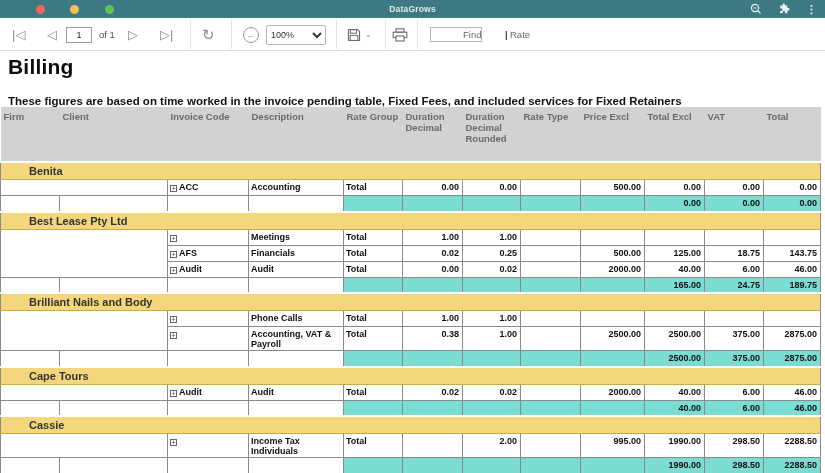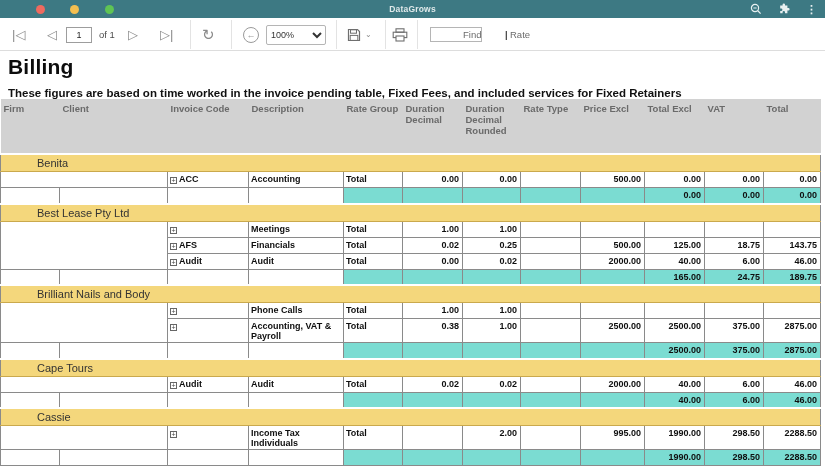--- a/index.html
+++ b/index.html
@@ -32,32 +32,32 @@
              display:flex; align-items:center; justify-content:center; font-size:9px; color:#9a9a9a; }
   .zoom-select { position:absolute; left:266px; top:7px; width:60px; height:20px;
                  font-size:9px; color:#333; border:1px solid #b5b5b5; border-radius:2px; background:#fff; }
   .caret { font-size:8px; color:#8b8b8b; margin-left:4px; }
   .find-input { position:absolute; left:430px; top:9px; width:52px; height:15px;
                 border:1px solid #b5b5b5; font-size:9px; padding:0 2px; }
   .findlink { font-size:9.5px; color:#6b6b6b; cursor:pointer; }
   .findsep { font-size:9.5px; color:#444; font-weight:bold; }
 
   
-  .report-title { margin:4px 0 8px 8px; font-size:21px; font-weight:bold; color:#0d0d0d; letter-spacing:.2px; }
+  .report-title { margin:4px 0 16px 8px; font-size:21px; font-weight:bold; color:#0d0d0d; letter-spacing:.2px; }
   .report-subtitle { margin:3px 0 0 8px; font-size:11.5px; font-weight:bold; color:#111; }
 
   
   .tablewrap { }
   table { border-collapse:collapse; table-layout:fixed; width:820px; font-family:"Liberation Sans",sans-serif; }
   th { background:var(--header-gray,#d2d2d2); color:#6a6a6a; font-size:9.5px; font-weight:bold;
        text-align:left; vertical-align:top; padding:4px 2px 0 3px; height:55px; border:none; }
   td { border:1px solid var(--grid,#8a8a8a); font-size:9px; font-weight:bold; color:#0f0f0f;
        vertical-align:top; padding:2px 2px 1px 2px; height:16px; overflow:hidden; }
-  td.band { background:var(--band-yellow,#f4d77c); font-weight:normal; font-size:11px; color:#333;
-            padding:2px 0 2px 36px; height:17px; border-top:2px solid #fff; border-bottom:1px solid #caa94d; }
+  td.band { background:var(--band-yellow,#f4d77c); font-weight:bold; font-size:11px; color:#333;
+            padding:2px 0 2px 28px; height:17px; border-top:2px solid #fff; border-bottom:1px solid #caa94d; }
   td.merged { background:#fff; }
   td.num { text-align:right; padding-right:3px; }
   td.teal { background:var(--subtotal-teal,#7bdcd2); }
   .expand-icon { display:inline-block; width:7px; height:7px; border:1px solid #666; color:#444;
                  font-size:7px; line-height:5px; text-align:center; margin-right:2px; vertical-align:-1px;
                  font-weight:normal; cursor:pointer; }
 </style>
 </head>
 <body>
 

